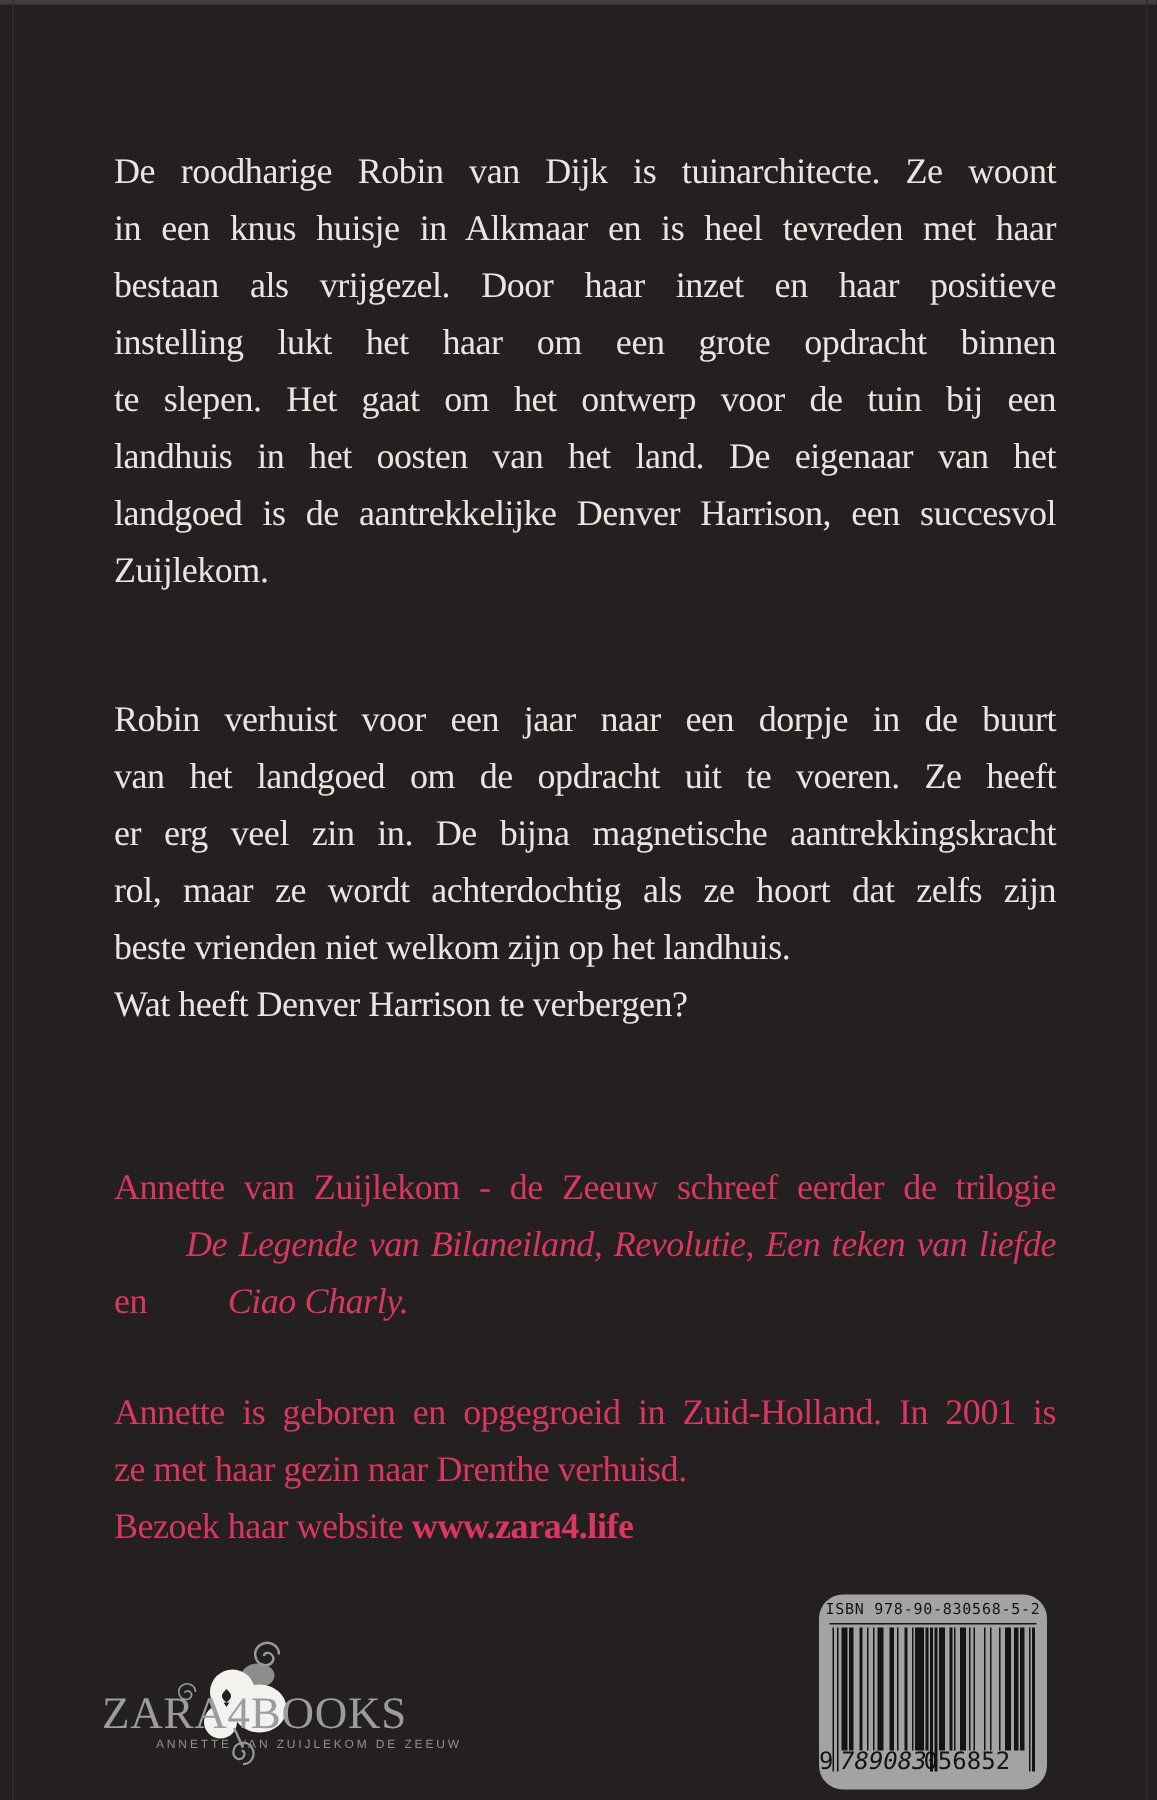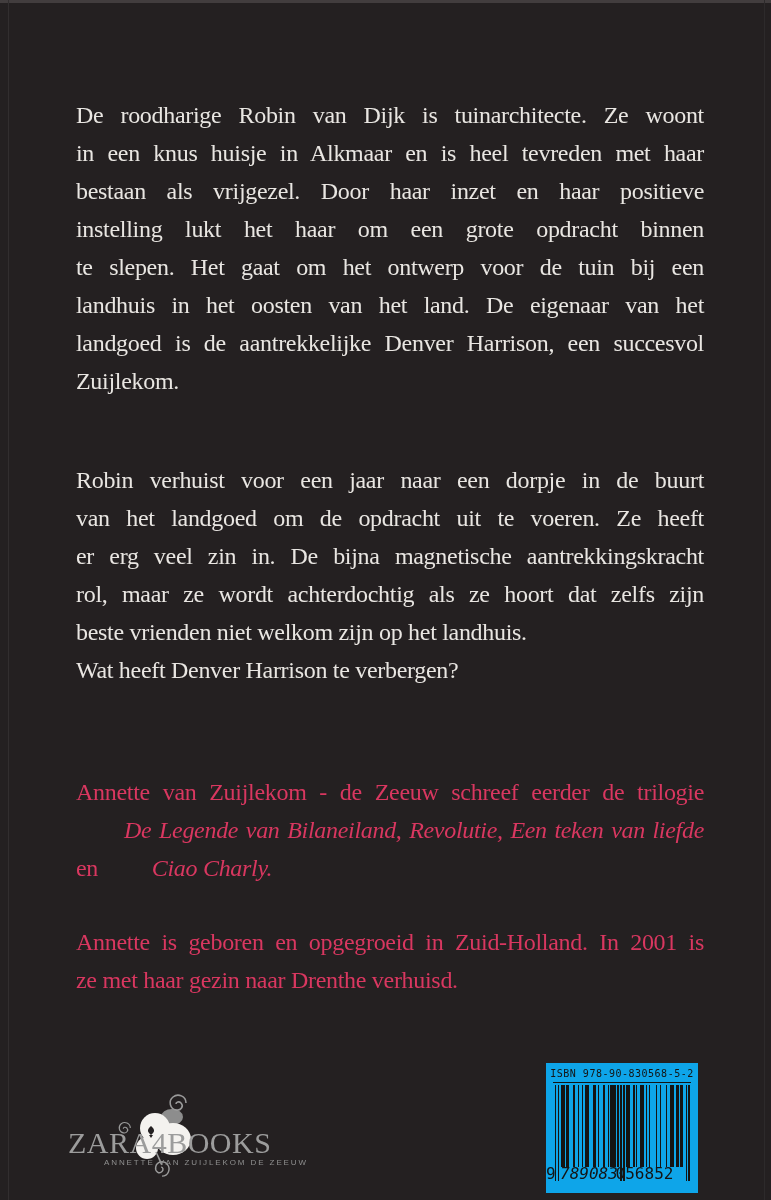--- a/index.html
+++ b/index.html
@@ -39,21 +39,22 @@
   }
   .logo-tagline{
     position:absolute;left:12px;top:70px;
     font-family:"Liberation Sans",sans-serif;font-size:8px;line-height:9px;
     letter-spacing:1.9px;color:#8f8f8f;white-space:nowrap;margin-left:32px;
   }
 
   
   .barcode-box{
     position:absolute;left:546px;top:1063px;width:152px;height:130px;
-    background:#0ea5e9;
+    background:#a3a3a3;
+    border-radius:16px;
   }
   .isbn-label{
     position:absolute;top:5px;left:0;right:0;text-align:center;
     font-family:"DejaVu Sans Mono",monospace;font-size:10px;line-height:12px;
     letter-spacing:0.5px;color:#141414;white-space:nowrap;
   }
   .isbn-underline{position:absolute;top:19px;left:7px;right:7px;height:1px;background:#141414;}
   .bars{position:absolute;left:9px;top:22px;width:135px;height:96px;}
   .bar{position:absolute;top:0;height:82px;background:#141414;}
   .bar.guard{height:96px;}
@@ -89,20 +90,21 @@
     <div class="line"><span>Wat heeft Denver Harrison te verbergen?</span></div>
   </div>
 <div id="bio1" class="textblock red">
     <div class="line just"><span>Annette van Zuijlekom - de Zeeuw schreef eerder de trilogie</span></div>
     <div class="line just"><span class="it">De Legende van Bilaneiland, Revolutie, Een teken van liefde</span></div>
     <div class="line"><span>en </span><span class="it">Ciao Charly.</span></div>
   </div>
 <div id="bio2" class="textblock red">
     <div class="line just"><span>Annette is geboren en opgegroeid in Zuid-Holland. In 2001 is</span></div>
     <div class="line"><span>ze met haar gezin naar Drenthe verhuisd.</span></div>
+    <div class="line"><span>Bezoek haar website </span><span class="bd">www.zara4.life</span></div>
   </div>
 
 <div class="logo-wrap">
   <svg class="logo-svg" width="230" height="112" viewBox="0 0 230 112">
 
     <ellipse cx="112" cy="29" rx="11" ry="8" fill="#8d8d8d"></ellipse>
 
     <circle cx="95" cy="40" r="15" fill="#f4f2ef"></circle>
     <ellipse cx="113" cy="51" rx="18" ry="16" fill="#f4f2ef"></ellipse>
     <circle cx="87" cy="60" r="11" fill="#f4f2ef"></circle>

